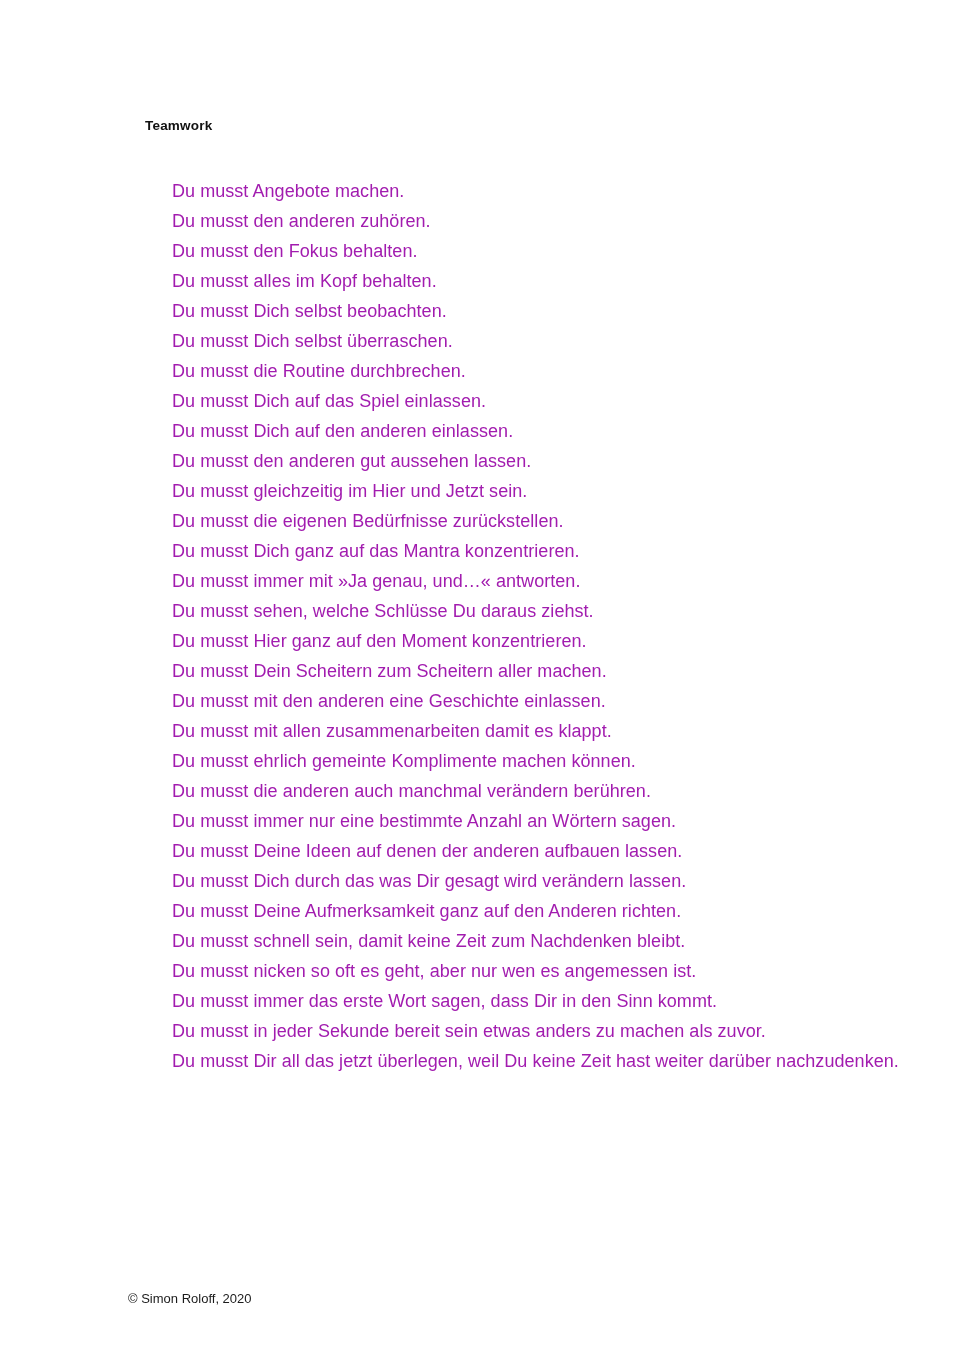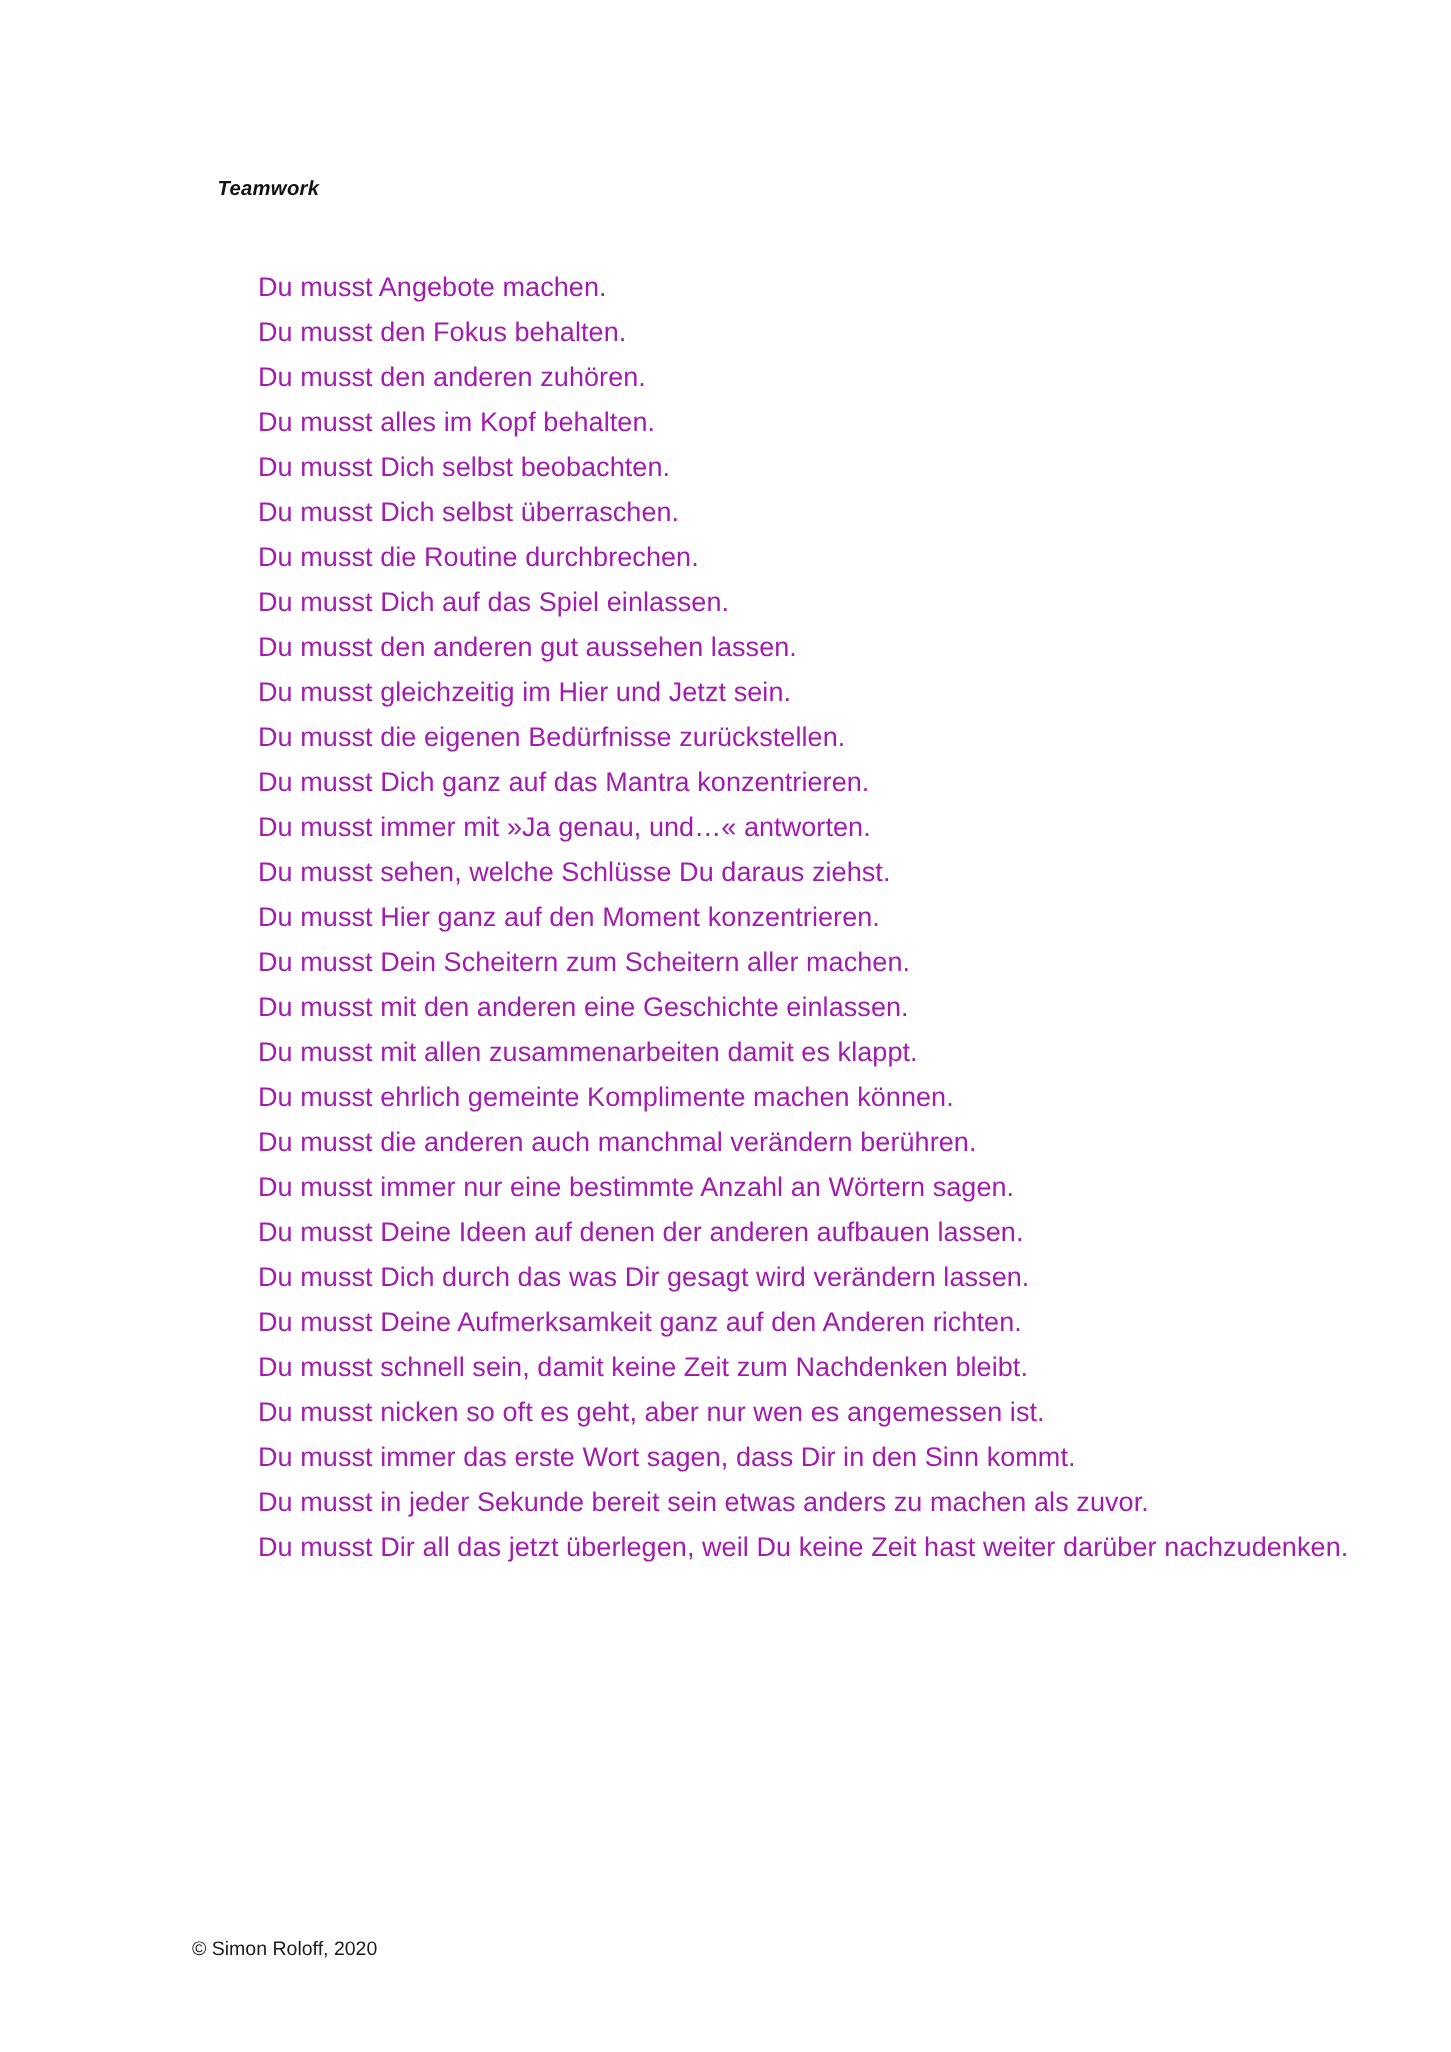--- a/index.html
+++ b/index.html
@@ -21,21 +21,20 @@
     background: #ffffff;
   }
   .doc-title {
     position: absolute;
     left: 145px;
     top: 118px;
     font-size: 13.5px;
     font-weight: bold;
     letter-spacing: 0.2px;
     color: #111111;
-    font-style: italic;
   }
   .lines {
     position: absolute;
     left: 172px;
     top: 176px;
     width: 720px;
   }
   .line {
     font-size: 18px;
     line-height: 30px;
@@ -53,27 +52,28 @@
 </style>
 </head>
 <body>
 
 <div class="page">
 
   <div class="doc-title">Teamwork</div>
 
   <div class="lines">
     <div class="line">Du musst Angebote machen.</div>
+    <div class="line">Du musst den anderen zuhören.</div>
     <div class="line">Du musst den Fokus behalten.</div>
-    <div class="line">Du musst den anderen zuhören.</div>
     <div class="line">Du musst alles im Kopf behalten.</div>
     <div class="line">Du musst Dich selbst beobachten.</div>
     <div class="line">Du musst Dich selbst überraschen.</div>
     <div class="line">Du musst die Routine durchbrechen.</div>
     <div class="line">Du musst Dich auf das Spiel einlassen.</div>
+    <div class="line">Du musst Dich auf den anderen einlassen.</div>
     <div class="line">Du musst den anderen gut aussehen lassen.</div>
     <div class="line">Du musst gleichzeitig im Hier und Jetzt sein.</div>
     <div class="line">Du musst die eigenen Bedürfnisse zurückstellen.</div>
     <div class="line">Du musst Dich ganz auf das Mantra konzentrieren.</div>
     <div class="line">Du musst immer mit »Ja genau, und…« antworten.</div>
     <div class="line">Du musst sehen, welche Schlüsse Du daraus ziehst.</div>
     <div class="line">Du musst Hier ganz auf den Moment konzentrieren.</div>
     <div class="line">Du musst Dein Scheitern zum Scheitern aller machen.</div>
     <div class="line">Du musst mit den anderen eine Geschichte einlassen.</div>
     <div class="line">Du musst mit allen zusammenarbeiten damit es klappt.</div>

